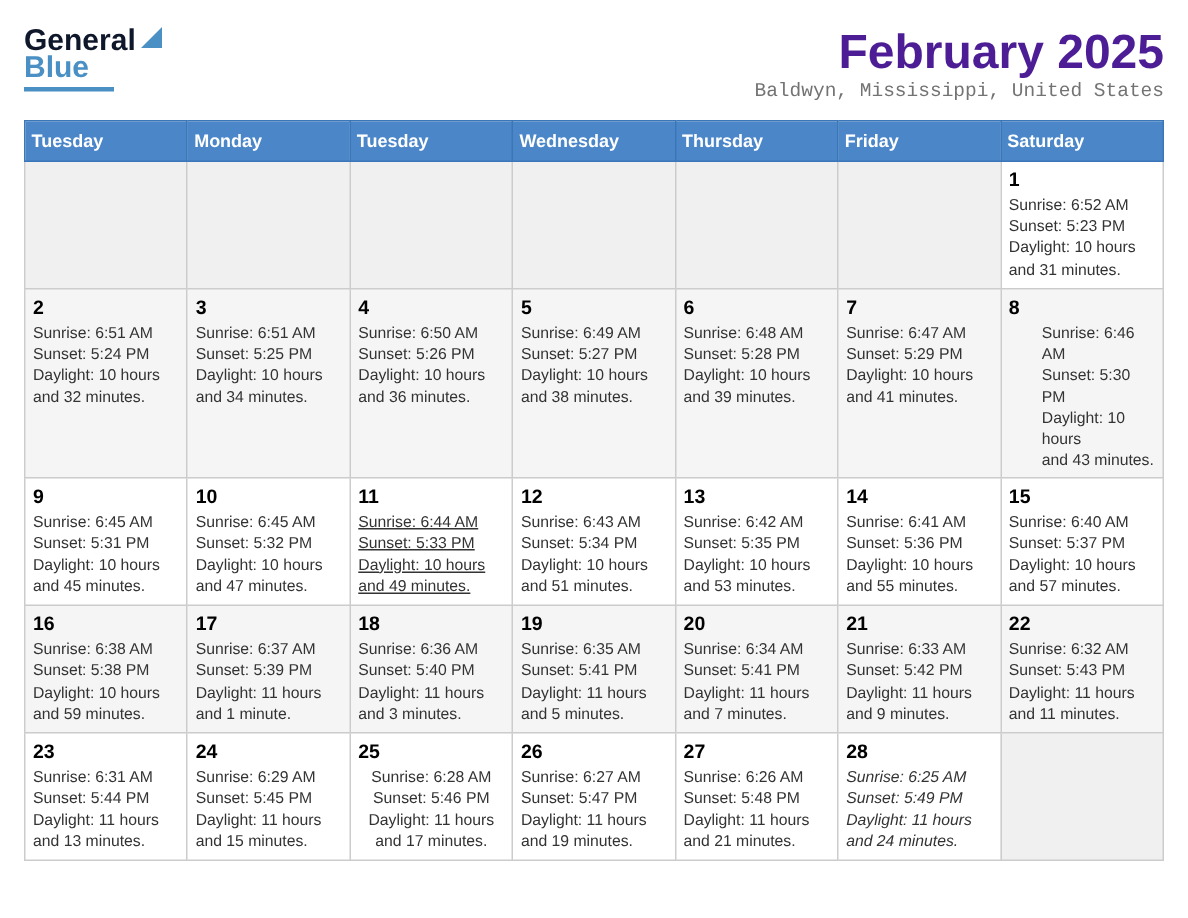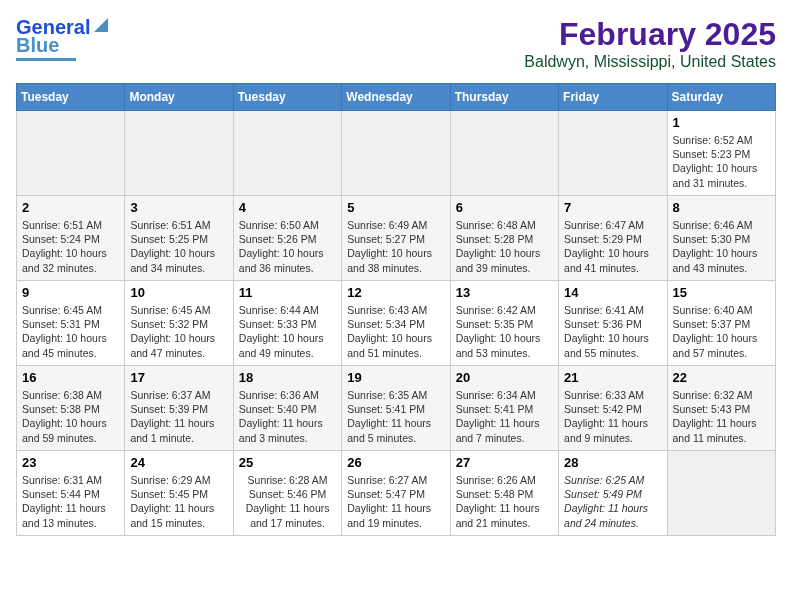--- a/index.html
+++ b/index.html
@@ -20,38 +20,39 @@
       display: flex;
       flex-direction: column;
       align-items: flex-start;
     }
     .logo-text {
       font-size: 20px;
       font-weight: bold;
       color: #333;
       line-height: 1.1;
     }
-    .logo-text span { color: #1d4ed8; }
+    .logo-text span { color: #0f172a; }
     .logo-line {
       width: 60px;
       height: 3px;
       background: #4a90c4;
       margin-top: 2px;
     }
     .title-block {
       text-align: right;
     }
     .month-title {
       font-size: 32px;
       font-weight: bold;
       color: #4c1d95;
     }
     .location {
-      font-size: 16px;
-      color: #14532d;
+      font-size: 13px;
+      color: #737373;
+      font-family: Liberation Mono, monospace;
     }
     table {
       width: 100%;
       border-collapse: collapse;
       font-size: 11px;
     }
     thead th {
       background: #4a86c8;
       color: #fff;
       font-weight: bold;
@@ -176,21 +177,21 @@
         </td>
         <td>
           <span class="day-number">7</span>
           <div class="day-info" style="white-space: pre-line;">Sunrise: 6:47 AM
 Sunset: 5:29 PM
 Daylight: 10 hours
 and 41 minutes.</div>
         </td>
         <td>
           <span class="day-number">8</span>
-          <div class="day-info" style="white-space: pre-line;">Sunrise: 6:46 AM
+          <div class="day-info" style="white-space: pre-line; margin-left: 22px;">Sunrise: 6:46 AM
 Sunset: 5:30 PM
 Daylight: 10 hours
 and 43 minutes.</div>
         </td>
       </tr>
       <tr>
         <td>
           <span class="day-number">9</span>
           <div class="day-info" style="white-space: pre-line;">Sunrise: 6:45 AM
 Sunset: 5:31 PM
@@ -199,21 +200,21 @@
         </td>
         <td>
           <span class="day-number">10</span>
           <div class="day-info" style="white-space: pre-line;">Sunrise: 6:45 AM
 Sunset: 5:32 PM
 Daylight: 10 hours
 and 47 minutes.</div>
         </td>
         <td>
           <span class="day-number">11</span>
-          <div class="day-info" style="white-space: pre-line;">Sunrise: 6:44 AM
+          <div class="day-info" style="white-space: pre-line; text-decoration: underline;">Sunrise: 6:44 AM
 Sunset: 5:33 PM
 Daylight: 10 hours
 and 49 minutes.</div>
         </td>
         <td>
           <span class="day-number">12</span>
           <div class="day-info" style="white-space: pre-line;">Sunrise: 6:43 AM
 Sunset: 5:34 PM
 Daylight: 10 hours
 and 51 minutes.</div>

